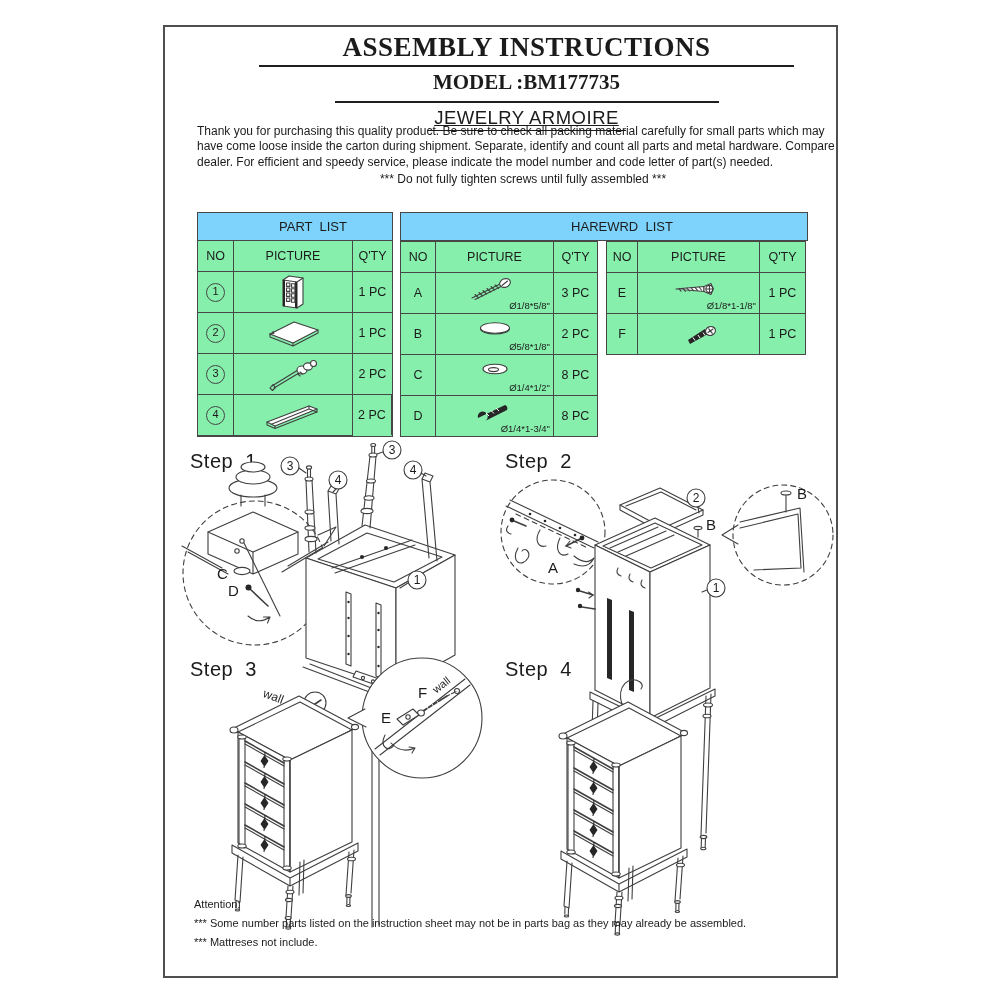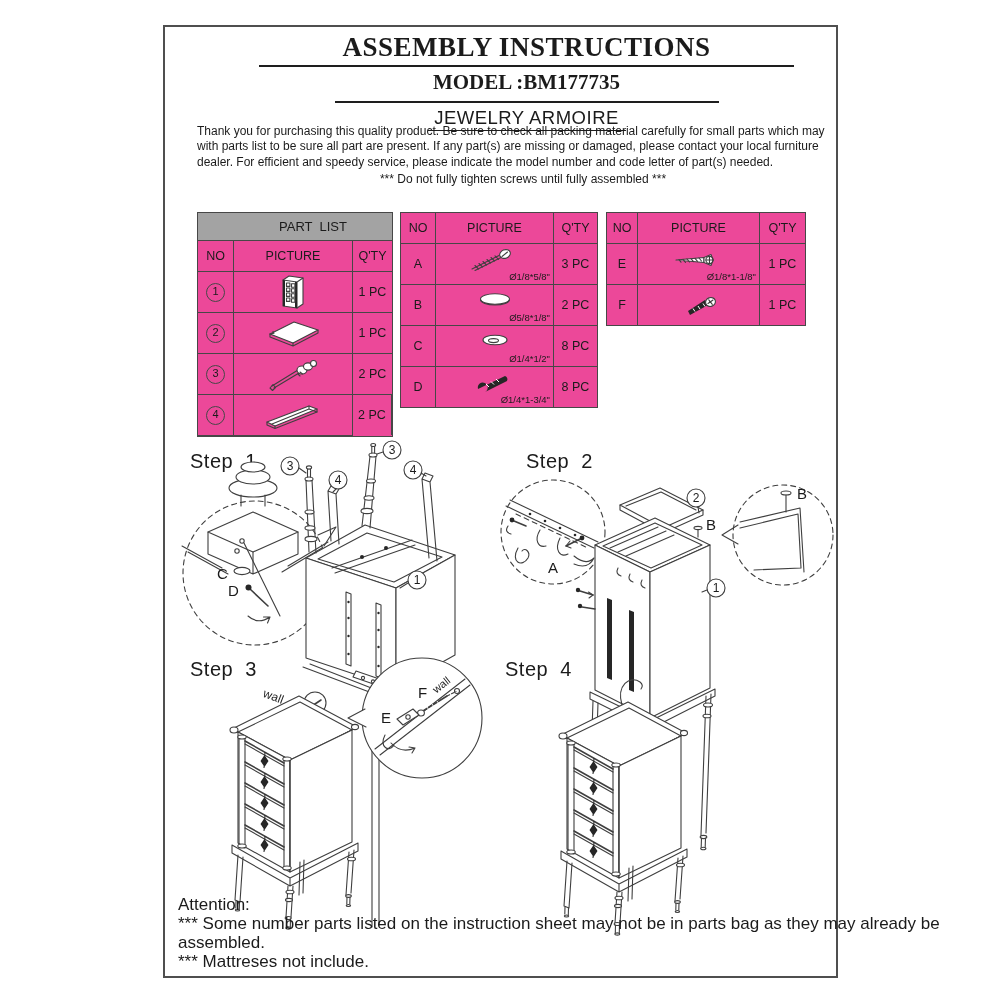--- a/index.html
+++ b/index.html
@@ -6,28 +6,28 @@
   .page{position:relative;width:1000px;height:1000px;background:#fff;overflow:hidden;
         font-family:"Liberation Sans",sans-serif;color:#1b1b1b;}
   .sheet{position:absolute;left:163px;top:25px;width:671px;height:949px;border:2px solid #4f4f4f;background:#fff;}
   
   .hdr{position:absolute;left:163px;top:25px;width:727px;text-align:center;}
   .h-title{margin:7px auto 0;width:535px;font-family:"Liberation Serif",serif;font-weight:bold;
            font-size:27px;letter-spacing:.5px;border-bottom:2.5px solid #1e1e1e;padding-bottom:2px;}
   .h-model{margin:3px auto 0;width:384px;font-family:"Liberation Serif",serif;font-weight:bold;
            font-size:21px;border-bottom:2px solid #1e1e1e;padding-bottom:6px;}
   .h-product{margin:4px auto 0;width:198px;font-size:18.5px;letter-spacing:.5px;
-           border-bottom:1.8px solid #1e1e1e;padding-bottom:1px;}
+           border-bottom:1.8px solid #1e1e1e;padding-bottom:1px;text-decoration:underline;}
   
   .intro{position:absolute;left:197px;top:124px;width:652px;font-size:12px;line-height:15.4px;}
   .intro .warn{text-align:center;margin-top:2px;}
   
   .t-title{border:1.5px solid #474747;height:27px;display:flex;align-items:center;justify-content:center;
-           font-size:13px;white-space:pre;background:#a3a3a3;padding-left:36px;}
-  .t-grid{display:grid;border:1.5px solid #474747;border-top:none;background:#ec4899;}
+           font-size:13px;white-space:pre;background:#7dd3fc;padding-left:36px;}
+  .t-grid{display:grid;border:1.5px solid #474747;border-top:none;background:#86efac;}
   .cell{border-right:1.35px solid #474747;border-bottom:1.35px solid #474747;display:flex;
         align-items:center;justify-content:center;position:relative;font-size:12.5px;}
   .cell.last-col{border-right:none;}
   .row-last{border-bottom:none;}
   .hdr-cell{height:30px;}
   .body-cell{height:40px;}
   .ptable{position:absolute;left:197px;top:212px;width:196px;}
   .ptable .t-grid{grid-template-columns:36px 1fr 39px;}
   .hwtable{position:absolute;left:400px;top:212px;width:408px;}
   .hw-body{display:flex;gap:8px;align-items:flex-start;}
@@ -40,37 +40,37 @@
   .size-lbl{position:absolute;right:3px;bottom:2px;font-size:9.5px;}
   
   .step-label{position:absolute;font-size:20px;white-space:pre;letter-spacing:.5px;}
   .diagram{position:absolute;}
   svg .ln{stroke:#3f3f3f;fill:none;stroke-width:1.1;stroke-linecap:round;stroke-linejoin:round;}
   svg .lnB{stroke:#3f3f3f;fill:none;stroke-width:1.6;stroke-linecap:round;stroke-linejoin:round;}
   svg .dash{stroke-dasharray:5 4;}
   svg .fillD{fill:#262626;stroke:none;}
   svg .wh{fill:#fff;}
   svg text{font-family:"Liberation Sans",sans-serif;fill:#1b1b1b;}
-  .attention{position:absolute;left:178px;top:895px;font-size:17px;line-height:19px;}
+  .attention{position:absolute;left:194px;top:895px;font-size:11px;line-height:19px;}
 </style>
 </head>
 <body>
 
 <div class="page">
   <div class="sheet"></div>
 
   <div class="hdr">
     <div class="h-title">ASSEMBLY INSTRUCTIONS</div>
     <div class="h-model">MODEL :BM177735</div>
     <div class="h-product">JEWELRY ARMOIRE</div>
   </div>
 
   <div class="intro">
     <div>Thank you for purchasing this quality product. Be sure to check all packing material carefully for small parts which may</div>
-    <div>with parts list to be sure all part are present. If any part(s) are missing or damaged, please contact your local furniture</div>
+    <div>have come loose inside the carton during shipment. Separate, identify and count all parts and metal hardware. Compare</div>
     <div>dealer. For efficient and speedy service, please indicate the model number and code letter of part(s) needed.</div>
     <div class="warn">*** Do not fully tighten screws until fully assembled ***</div>
   </div>
 
   <div class="ptable">
     <div class="t-title">PART  LIST</div>
     <div class="t-grid">
       <div class="cell hdr-cell">NO</div>
       <div class="cell hdr-cell">PICTURE</div>
       <div class="cell hdr-cell last-col">Q'TY</div>
@@ -130,20 +130,21 @@
           <path class="ln wh" d="M6,22 L48,6 L56,9 L14,26 Z"></path>
           <path class="ln" d="M6,22 L6,25 L14,28.5 L14,26 M56,9 L56,12 L14,28.5"></path>
           <path class="ln" d="M48,6 L48,9 L56,12 M48,9 L11,24"></path>
         </svg>
       </div>
       <div class="cell body-cell row-last last-col2" style="border-bottom:none">2 PC</div>
     </div>
   </div>
 
   <div class="hwtable">
+    <div class="t-title">HAREWRD  LIST</div>
     <div class="hw-body">
       <div class="hw-left">
         <div class="t-grid" style="border-top:1.5px solid #474747;">
           <div class="cell hdr-cell">NO</div>
           <div class="cell hdr-cell">PICTURE</div>
           <div class="cell hdr-cell last-col">Q'TY</div>
 
           <div class="cell body-cell">A</div>
           <div class="cell body-cell">
             <svg width="66" height="26" viewBox="0 0 66 26" style="margin-bottom:9px">
@@ -218,21 +219,21 @@
             </svg>
             <span class="size-lbl"></span>
           </div>
           <div class="cell body-cell last-col" style="border-bottom:none">1 PC</div>
         </div>
       </div>
     </div>
   </div>
 
   <div class="step-label" style="left:190px;top:450px;">Step  1</div>
-  <div class="step-label" style="left:526px;top:450px;text-align:center;">Step  2</div>
+  <div class="step-label" style="left:505px;top:450px;text-align:center;">Step  2</div>
   <div class="step-label" style="left:190px;top:658px;">Step  3</div>
   <div class="step-label" style="left:505px;top:658px;">Step  4</div>
 
   <svg class="diagram" style="left:170px;top:440px;" width="325" height="258" viewBox="0 0 325 258">
     <g>
       <circle class="ln dash" cx="85" cy="133" r="72"></circle>
       <path class="ln" d="M148,95 L166,87 L154,106"></path>
       <ellipse class="ln wh" cx="83" cy="48" rx="24" ry="9"></ellipse>
       <ellipse class="ln wh" cx="83" cy="37" rx="17" ry="7"></ellipse>
       <ellipse class="ln wh" cx="83" cy="27" rx="12" ry="5"></ellipse>

